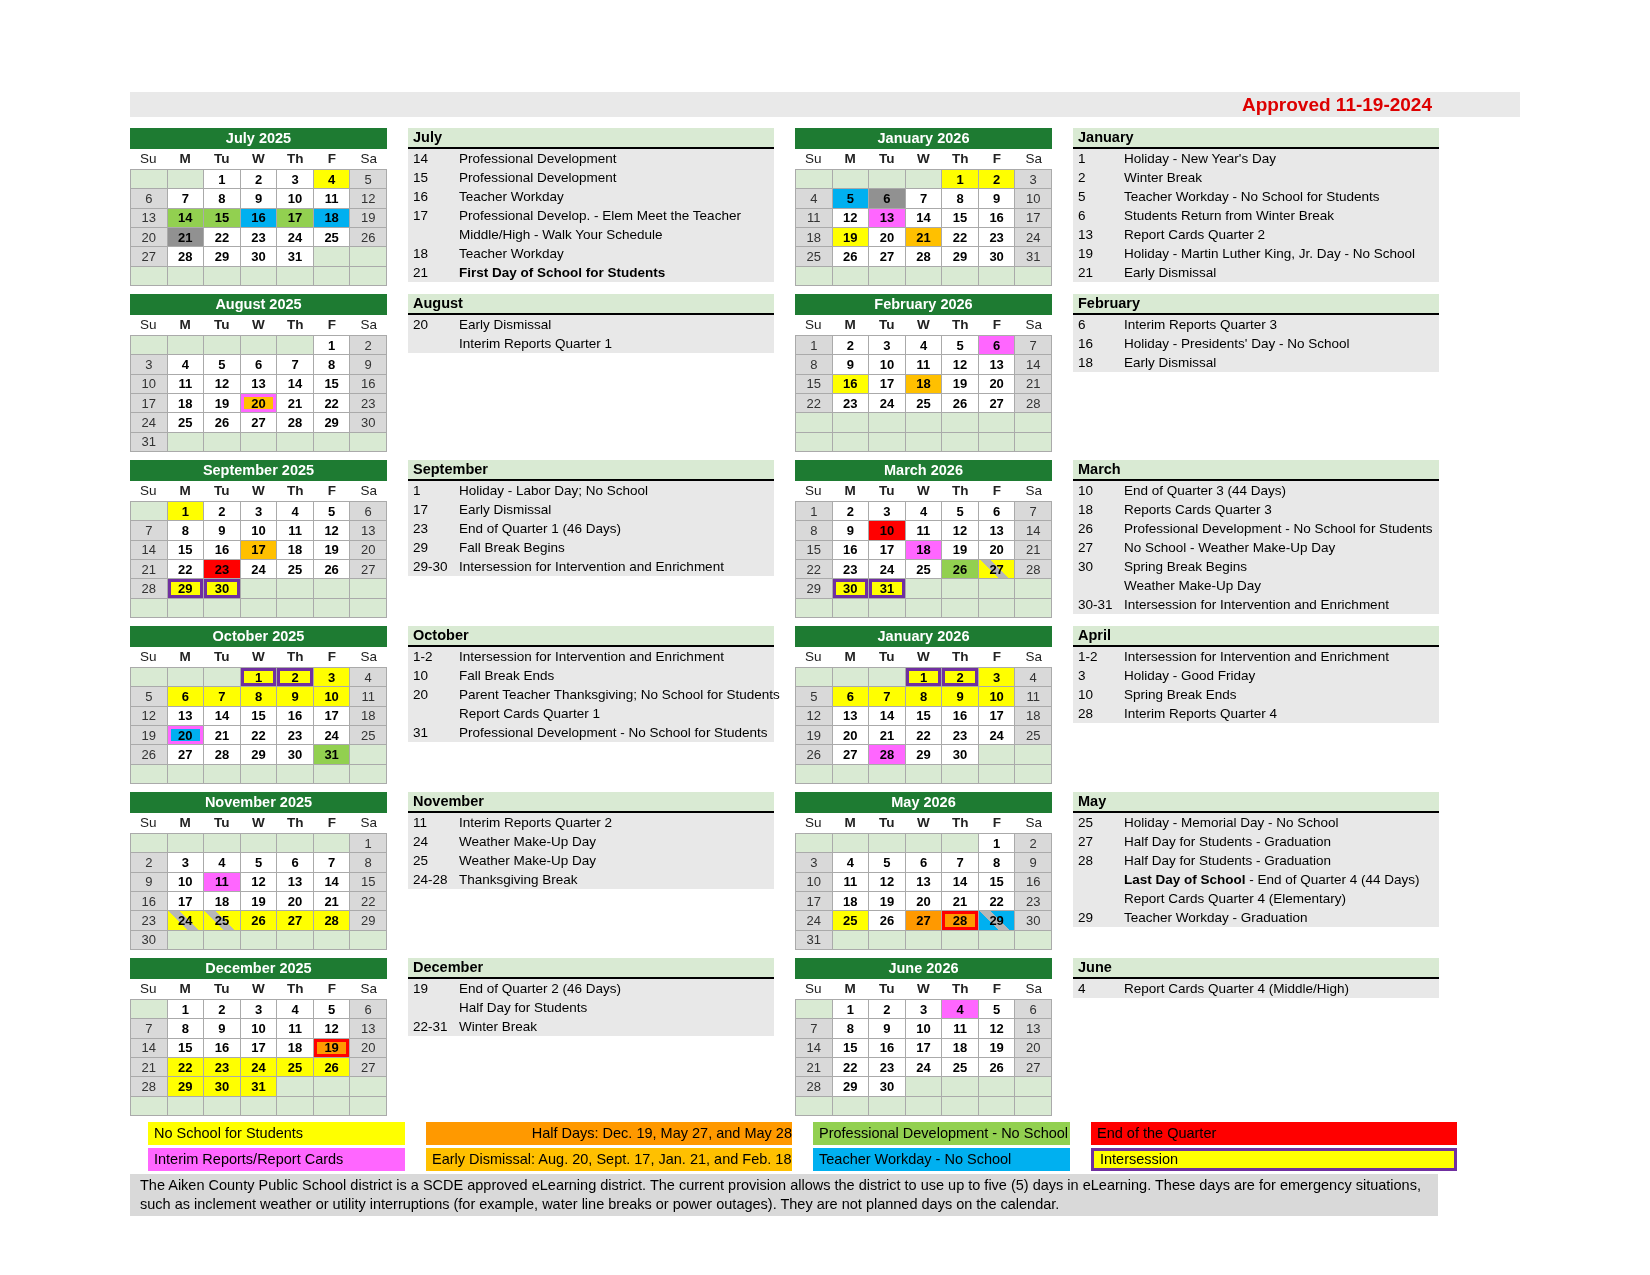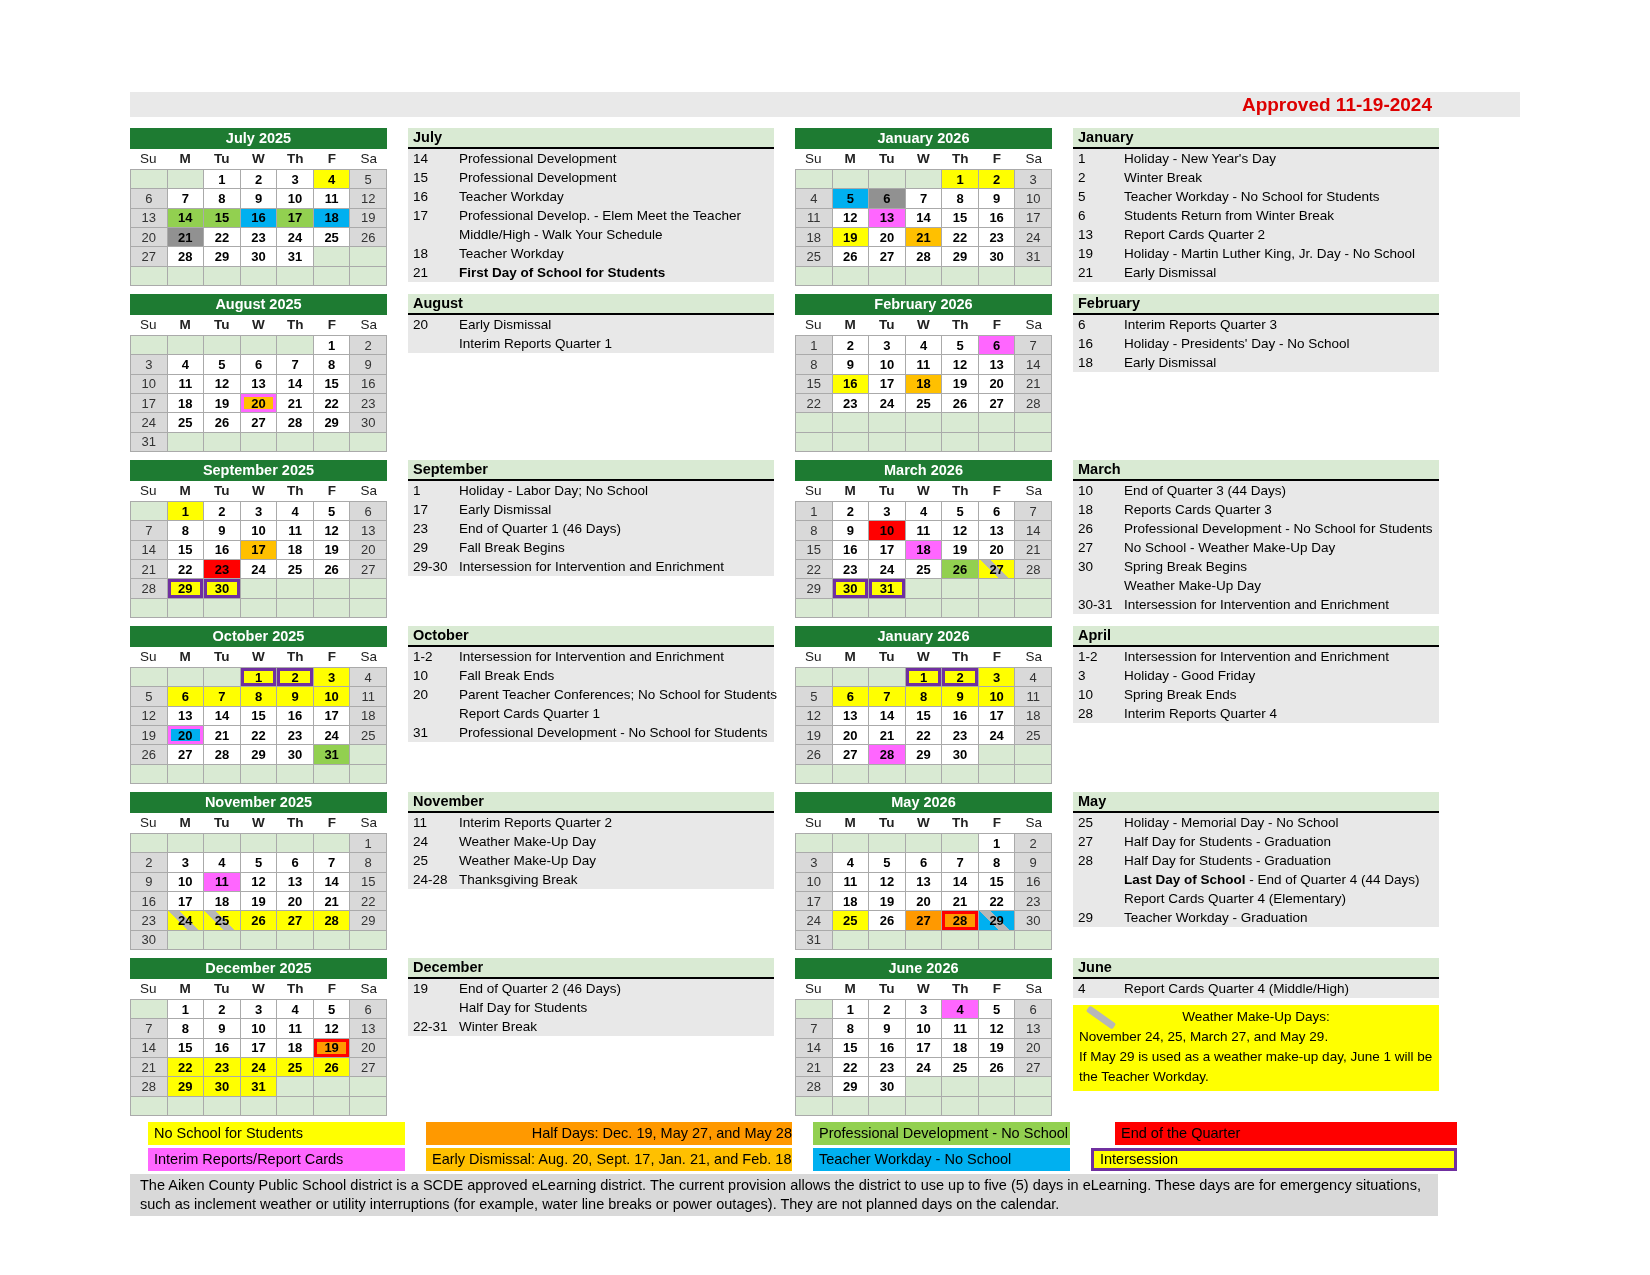--- a/index.html
+++ b/index.html
@@ -692,21 +692,21 @@
         <div class="nline">
           <span class="nd">1-2</span>
           <span class="nt">Intersession for Intervention and Enrichment</span>
         </div>
         <div class="nline">
           <span class="nd">10</span>
           <span class="nt">Fall Break Ends</span>
         </div>
         <div class="nline">
           <span class="nd">20</span>
-          <span class="nt">Parent Teacher Conferences; No School for Students</span>
+          <span class="nt">Parent Teacher Thanksgiving; No School for Students</span>
         </div>
         <div class="nline">
           <span class="nd"></span>
           <span class="nt">Report Cards Quarter 1</span>
         </div>
         <div class="nline">
           <span class="nd">31</span>
           <span class="nt">Professional Development - No School for Students</span>
         </div>
       </div>
@@ -1129,34 +1129,28 @@
             <div class="cell empty"></div>
           </div>
         </div>
       </div>
       <div class="notes">
         <div class="ntitle">June</div>
         <div class="nline">
           <span class="nd">4</span>
           <span class="nt">Report Cards Quarter 4 (Middle/High)</span>
         </div>
-        <div class="weatherbox">
-          <div class="wslash"></div>
-          <div class="wtitle">Weather Make-Up Days:</div>
-          <div>November 24, 25, March 27, and May 29.</div>
-          <div> If May 29 is used as a weather make-up day, June 1 will be the Teacher Workday.</div>
-        </div>
       </div>
     </div>
 
   <div class="legend">
       <div class="litem" style="background-color: rgb(255, 255, 0);">No School for Students</div>
       <div class="litem" style="background-color: rgb(255, 153, 0); text-align: right;">Half Days: Dec. 19, May 27, and May 28</div>
       <div class="litem" style="background-color: rgb(146, 208, 80);">Professional Development - No School</div>
-      <div class="litem" style="background-color: rgb(255, 0, 0); margin-left: 24px;">End of the Quarter</div>
+      <div class="litem" style="background-color: rgb(255, 0, 0);">End of the Quarter</div>
       <div class="litem" style="background-color: rgb(255, 102, 255);">Interim Reports/Report Cards</div>
       <div class="litem" style="background-color: rgb(255, 192, 0);">Early Dismissal:  Aug. 20, Sept. 17, Jan. 21, and Feb. 18</div>
       <div class="litem" style="background-color: rgb(0, 176, 240);">Teacher Workday - No School</div>
       <div class="litem bordered" style="background-color: rgb(255, 255, 0); border-color: rgb(112, 48, 160);">Intersession</div>
     </div>
 
   <div class="footer">The Aiken County Public School district is a SCDE approved eLearning district. The current provision allows the district to use up to five (5) days in eLearning. These days are for emergency situations, such as inclement weather or utility interruptions (for example, water line breaks or power outages). They are not planned days on the calendar.</div>
 
 
 </div>

